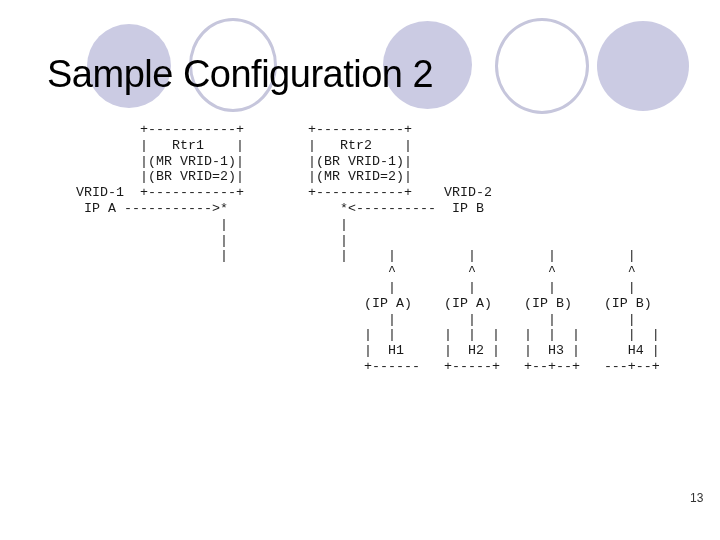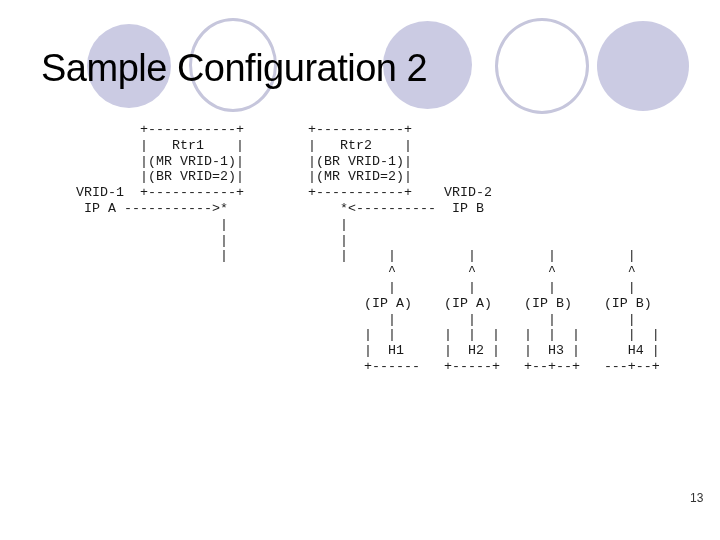--- a/index.html
+++ b/index.html
@@ -20,21 +20,21 @@
   .circle.outlined { background: #ffffff; border: 3px solid #c6c6dc; }
   .c1 { left: 87px;  top: 24px; width: 84px; height: 84px; }
   .c2 { left: 189px; top: 18px; width: 82px; height: 88px; }
   .c3 { left: 383px; top: 21px; width: 89px; height: 88px; }
   .c4 { left: 495px; top: 18px; width: 88px; height: 90px; }
   .c5 { left: 597px; top: 21px; width: 92px; height: 90px; }
   .title {
     position: absolute;
     left: 41px;
     top: 49px;
-    margin: 0;
+    margin: 6px;
     font-size: 38px;
     font-weight: normal;
     letter-spacing: -0.5px;
     line-height: 1;
     color: #000000;
     white-space: nowrap;
     z-index: 2;
   }
   .diagram-wrap {
     position: absolute;

